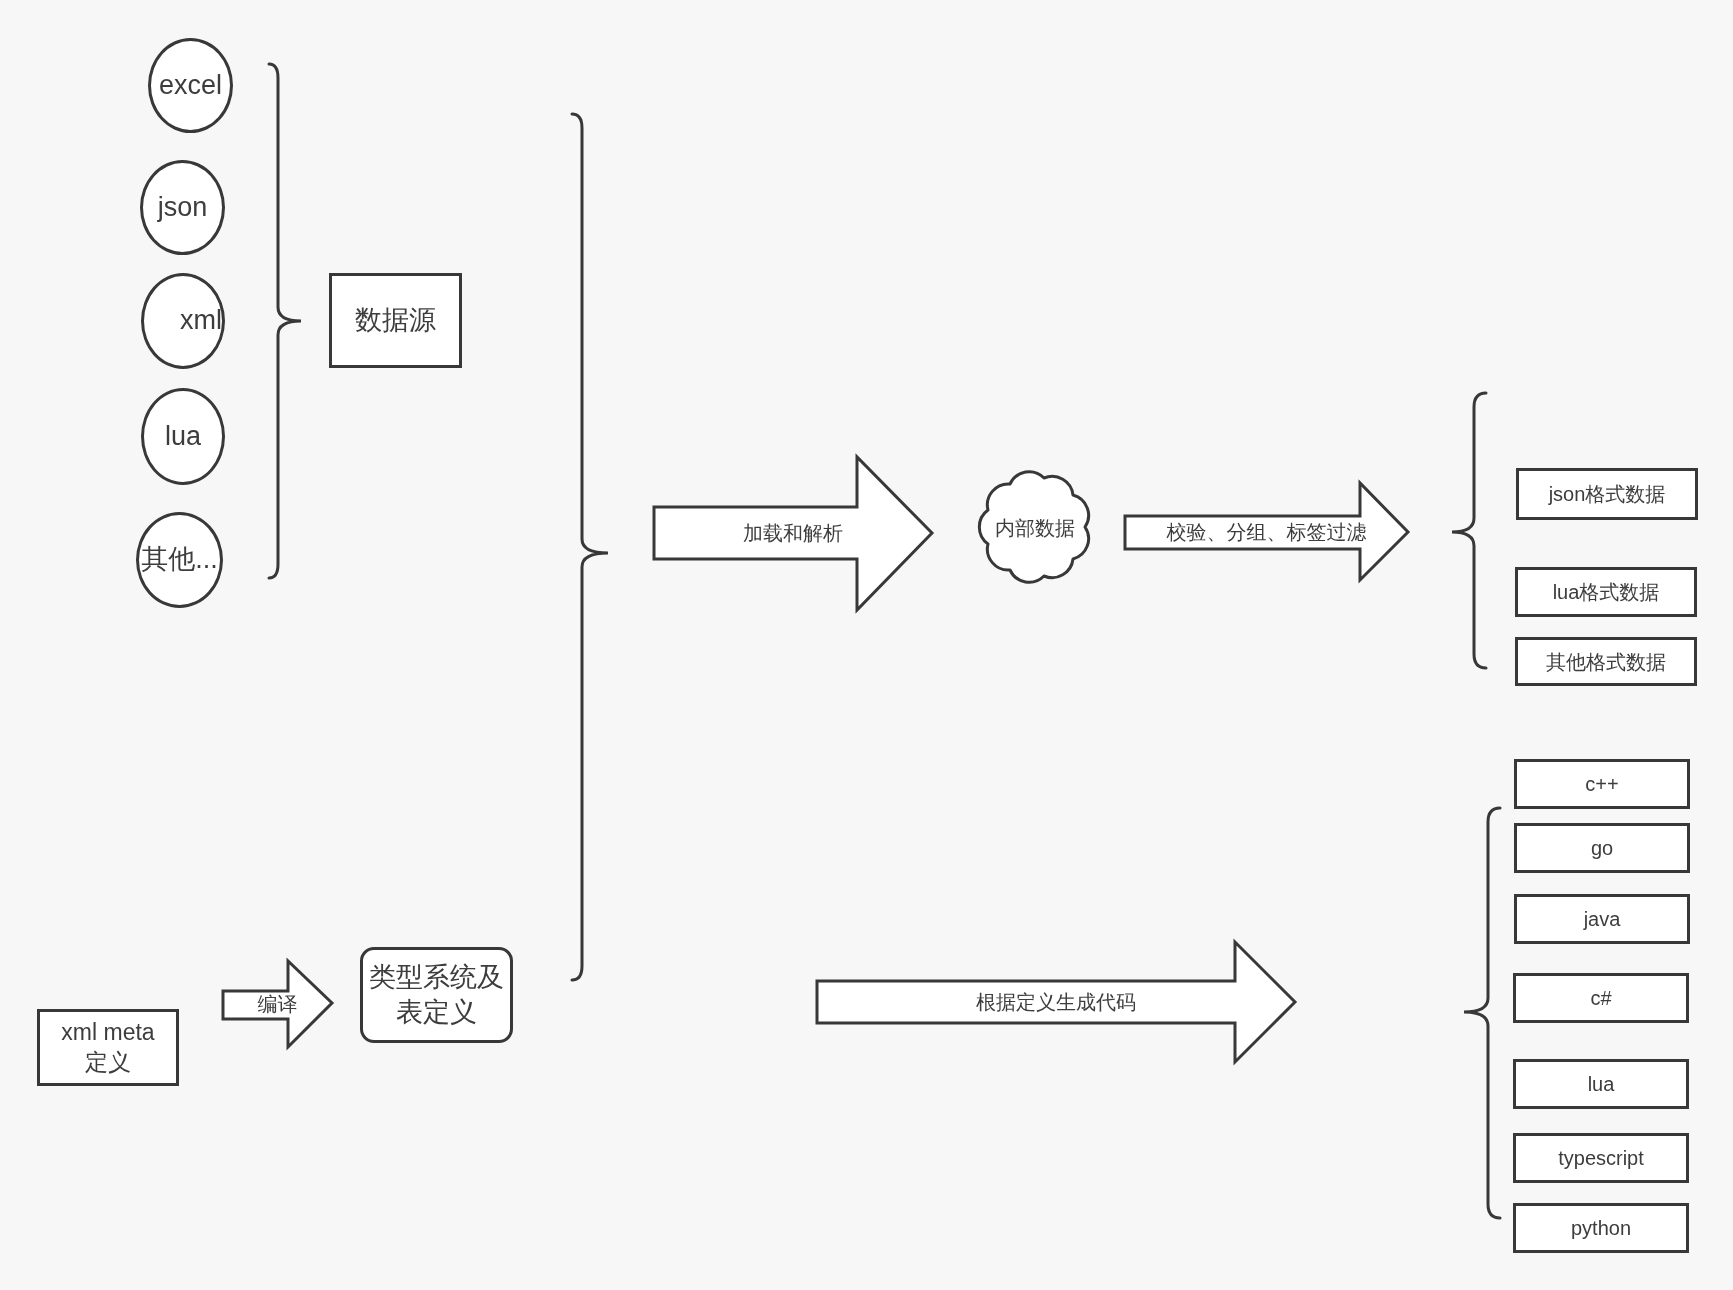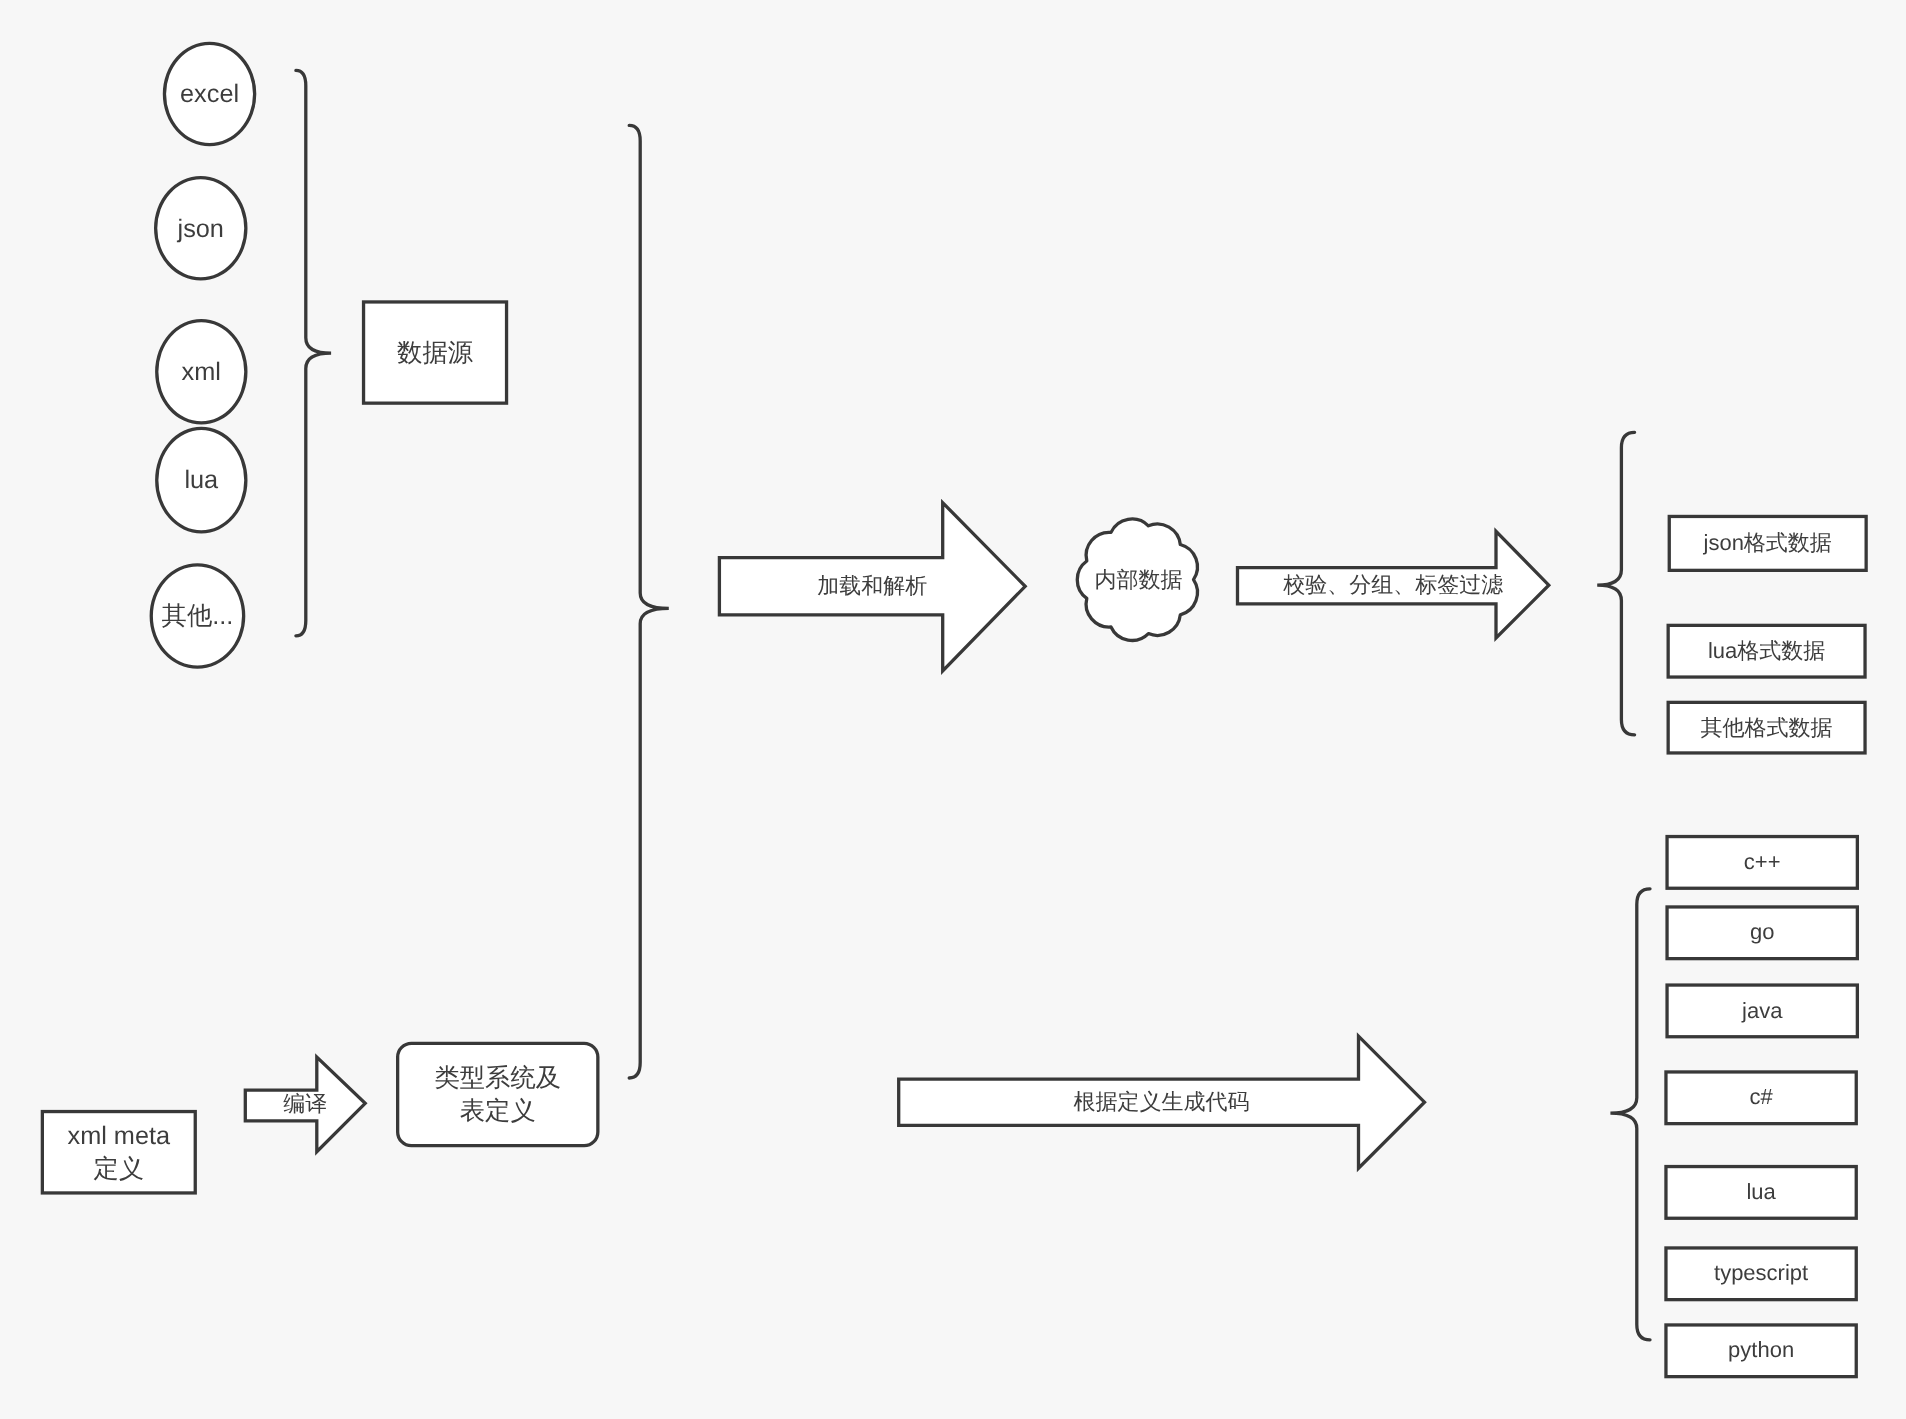--- a/index.html
+++ b/index.html
@@ -8,21 +8,21 @@
     background:#f7f7f7;
     font-family:"Liberation Sans", sans-serif;
     color:#3d3d3d;
   }
   #stage { position:relative; width:1733px; height:1290px; }
   #shapes { position:absolute; left:0; top:0; }
   .node {
     position:absolute; box-sizing:border-box;
     background:#ffffff; border:3px solid #383838;
     display:flex; align-items:center; justify-content:center;
-    text-align:center; font-size:23px; line-height:1.3;
+    text-align:center; font-size:27px; line-height:1.3;
   }
   .ellipse { border-radius:50%; }
   .rounded { border-radius:14px; }
   .fmt { font-size:20px; }
   .lang { font-size:20px; }
   .lbl {
     position:absolute; display:flex; align-items:center; justify-content:center;
     text-align:center; font-size:20px; line-height:1.2; pointer-events:none;
   }
   .inner-wrap { display:inline-block; }
@@ -55,21 +55,21 @@
              A 21 21 0 0 1 988,544 A 21 21 0 0 1 988,510 A 21 21 0 0 1 1010,484
              A 21 21 0 0 1 1044,478 A 21 21 0 0 1 1073,495 A 21 21 0 0 1 1085,527 Z" fill="#ffffff" stroke-width="3" stroke-linejoin="round"></path>
   </svg>
 
   <div class="node ellipse" style="left:148px; top:38px;  width:85px; height:95px;">
     <span>excel</span>
   </div>
   <div class="node ellipse" style="left:140px; top:160px; width:85px; height:95px;">
     <span>json</span>
   </div>
-  <div class="node ellipse" style="left:141px; top:290px; width:84px; height:96px;">
+  <div class="node ellipse" style="left:141px; top:273px; width:84px; height:96px;justify-content:flex-end;">
     <span>xml</span>
   </div>
   <div class="node ellipse" style="left:141px; top:388px; width:84px; height:97px;">
     <span>lua</span>
   </div>
   <div class="node ellipse" style="left:136px; top:512px; width:87px; height:96px;">
     <span>其他...</span>
   </div>
 
   <div class="node" style="left:329px; top:273px; width:133px; height:95px;">
@@ -115,17 +115,17 @@
     <span>typescript</span>
   </div>
   <div class="node lang" style="left:1513px; top:1203px; width:176px; height:50px;">
     <span>python</span>
   </div>
 
   <div class="node" style="left:37px; top:969px; width:142px; height:77px; font-size:23px;margin-top:40px;">
     <span class="inner-wrap" style="width:116px;">xml meta定义</span>
   </div>
 
-  <div class="node rounded" style="left:360px; top:947px; width:185px; height:96px;">
+  <div class="node rounded" style="left:360px; top:947px; width:153px; height:96px;">
     <span class="inner-wrap" style="width:135px;">类型系统及表定义</span>
   </div>
 
 </div>
 
 </body></html>

